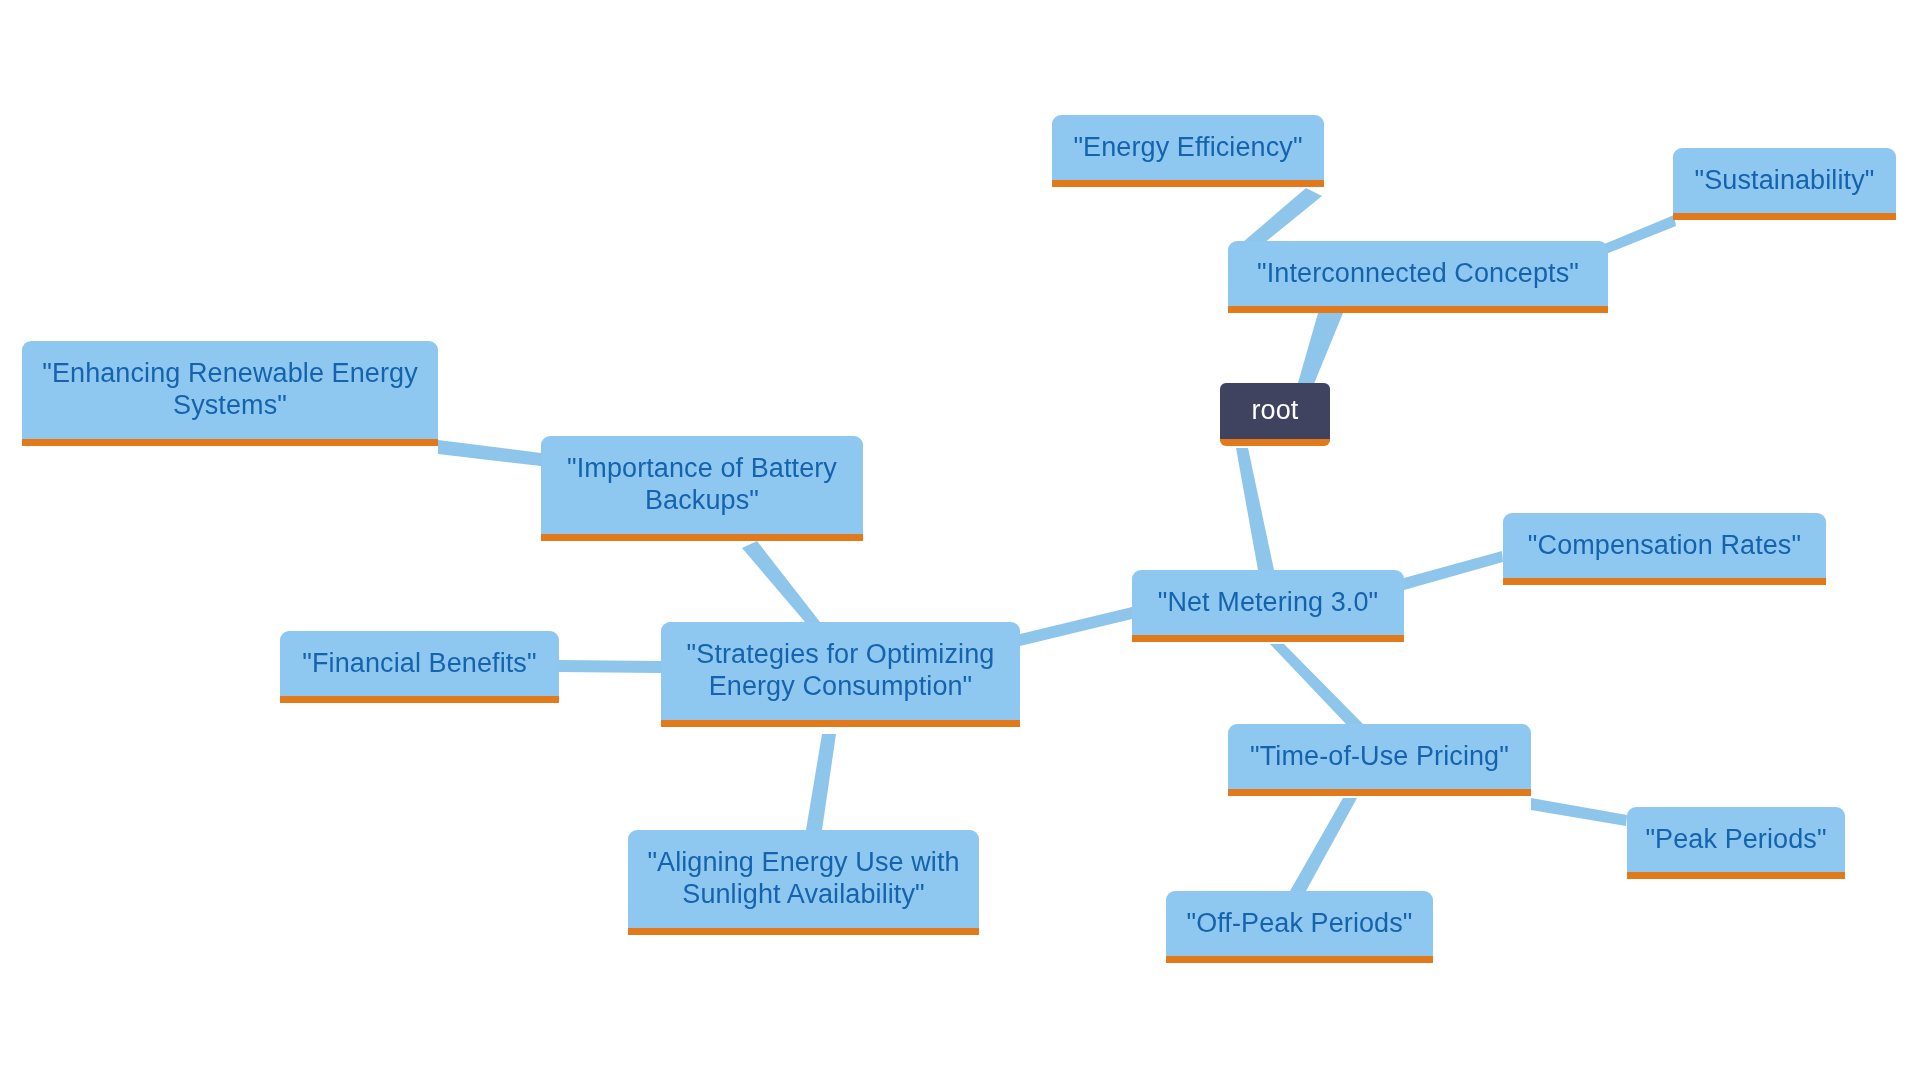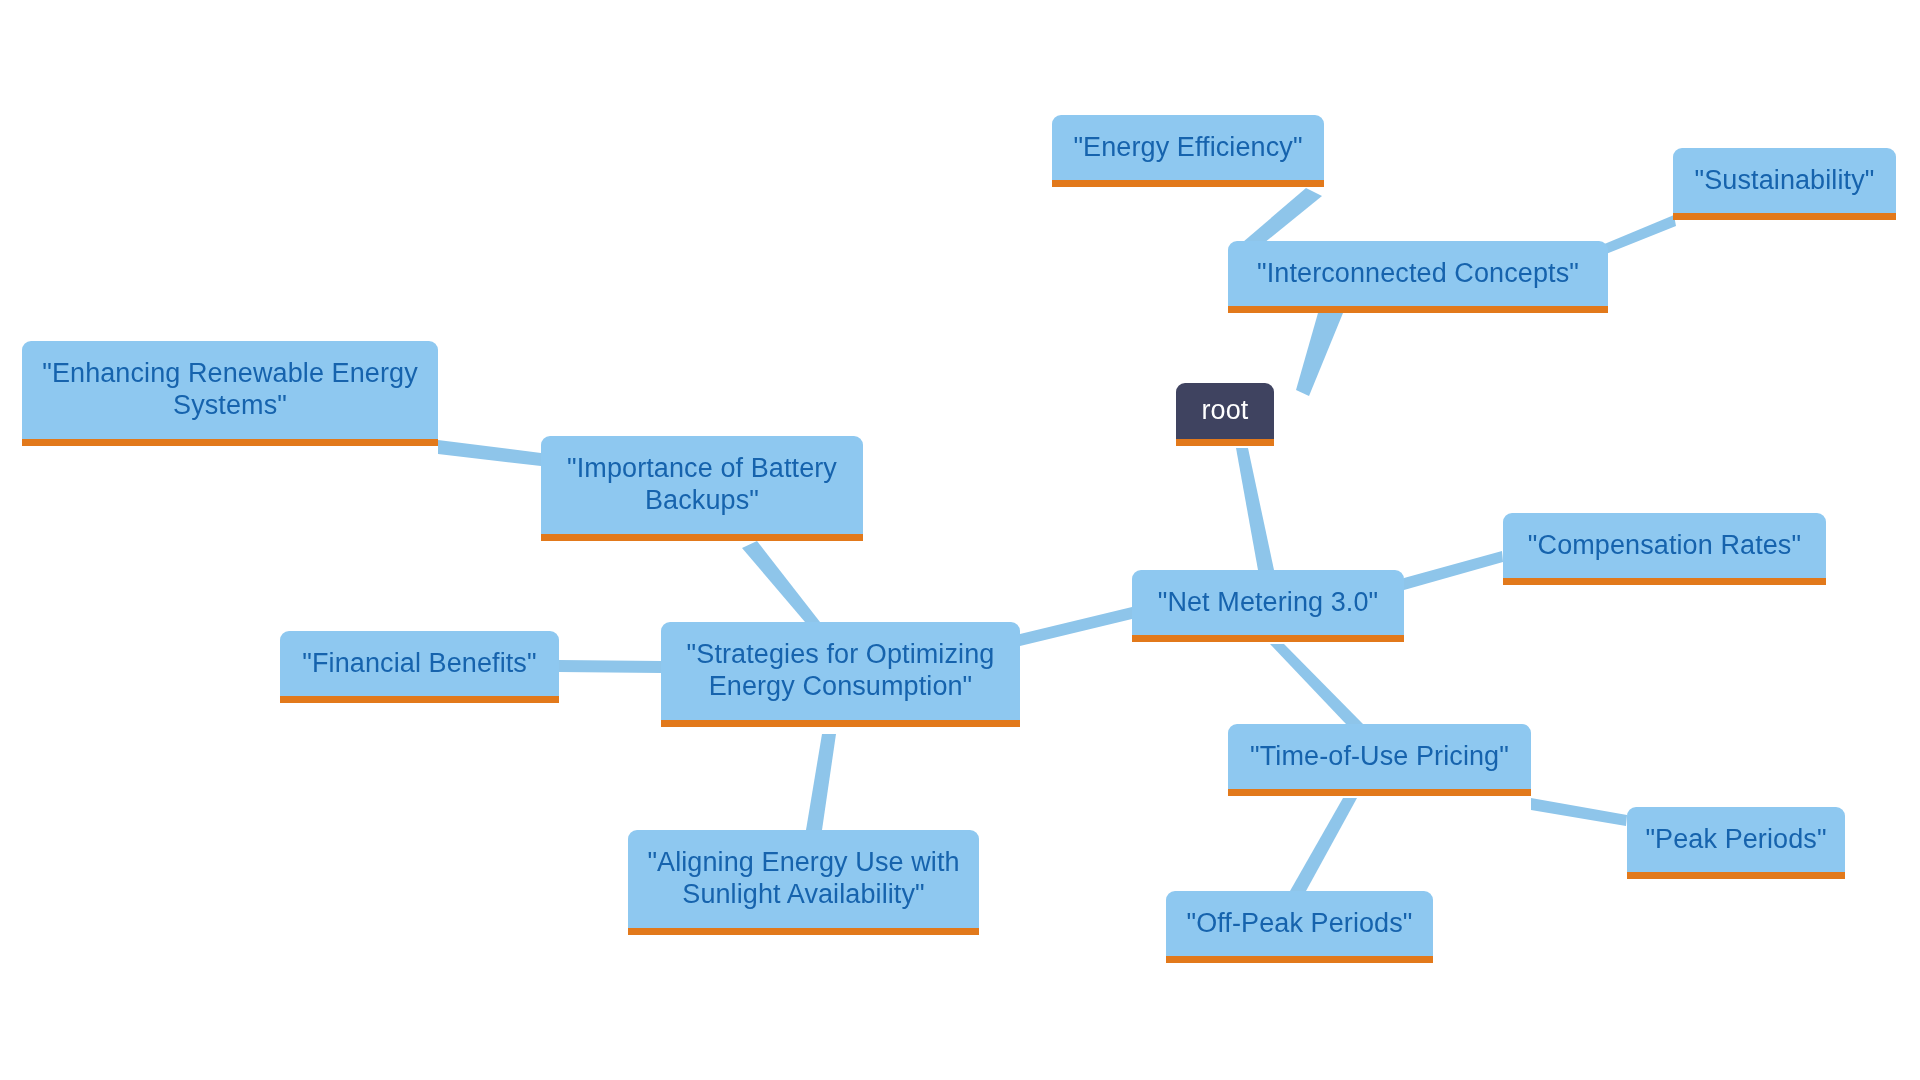--- a/index.html
+++ b/index.html
@@ -72,21 +72,21 @@
       <path class="edge-path" d="M 1531 798 L 1627 815 L 1626 826 L 1531 810 Z" fill="#8ec5ea"></path>
       <path class="edge-path" d="M 1343 798 L 1290 891 L 1306 891 L 1357 798 Z" fill="#8ec5ea"></path>
       <path class="edge-path" d="M 1132 607 L 1020 634 L 1020 646 L 1132 619 Z" fill="#8ec5ea"></path>
       <path class="edge-path" d="M 805 622 L 742 548 L 757 541 L 820 622 Z" fill="#8ec5ea"></path>
       <path class="edge-path" d="M 541 453 L 438 440 L 438 454 L 541 466 Z" fill="#8ec5ea"></path>
       <path class="edge-path" d="M 661 661 L 559 660 L 559 672 L 661 673 Z" fill="#8ec5ea"></path>
       <path class="edge-path" d="M 822 734 L 806 830 L 822 830 L 836 734 Z" fill="#8ec5ea"></path>
     </svg>
 
   <div id="nodes-layer">
-      <div class="node-box root-node" style="left: 1176px; top: 383px; width: 98px; height: 63px;"><span>root</span></div>
+      <div class="node-box root-node" style="left: 1220px; top: 383px; width: 110px; height: 63px; border-radius: 6px;"><span>root</span></div>
       <div class="node-box" style="left: 1228px; top: 241px; width: 380px; height: 72px;"><span>"Interconnected Concepts"</span></div>
       <div class="node-box" style="left: 1052px; top: 115px; width: 272px; height: 72px;"><span>"Energy Efficiency"</span></div>
       <div class="node-box" style="left: 1673px; top: 148px; width: 223px; height: 72px;"><span>"Sustainability"</span></div>
       <div class="node-box" style="left: 1132px; top: 570px; width: 272px; height: 72px;"><span>"Net Metering 3.0"</span></div>
       <div class="node-box" style="left: 1503px; top: 513px; width: 323px; height: 72px;"><span>"Compensation Rates"</span></div>
       <div class="node-box" style="left: 1228px; top: 724px; width: 303px; height: 72px;"><span>"Time-of-Use Pricing"</span></div>
       <div class="node-box" style="left: 1627px; top: 807px; width: 218px; height: 72px;"><span>"Peak Periods"</span></div>
       <div class="node-box" style="left: 1166px; top: 891px; width: 267px; height: 72px;"><span>"Off-Peak Periods"</span></div>
       <div class="node-box" style="left: 661px; top: 622px; width: 359px; height: 105px;"><span>"Strategies for Optimizing
 Energy Consumption"</span></div>

